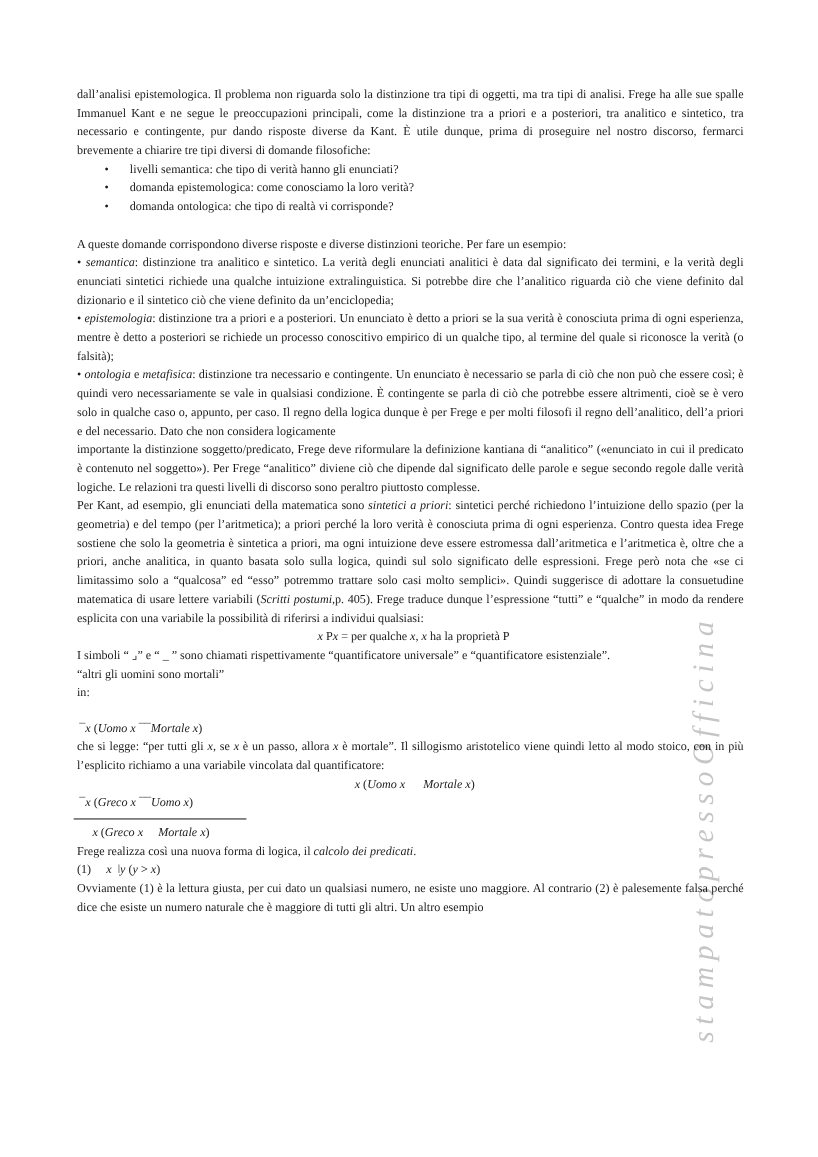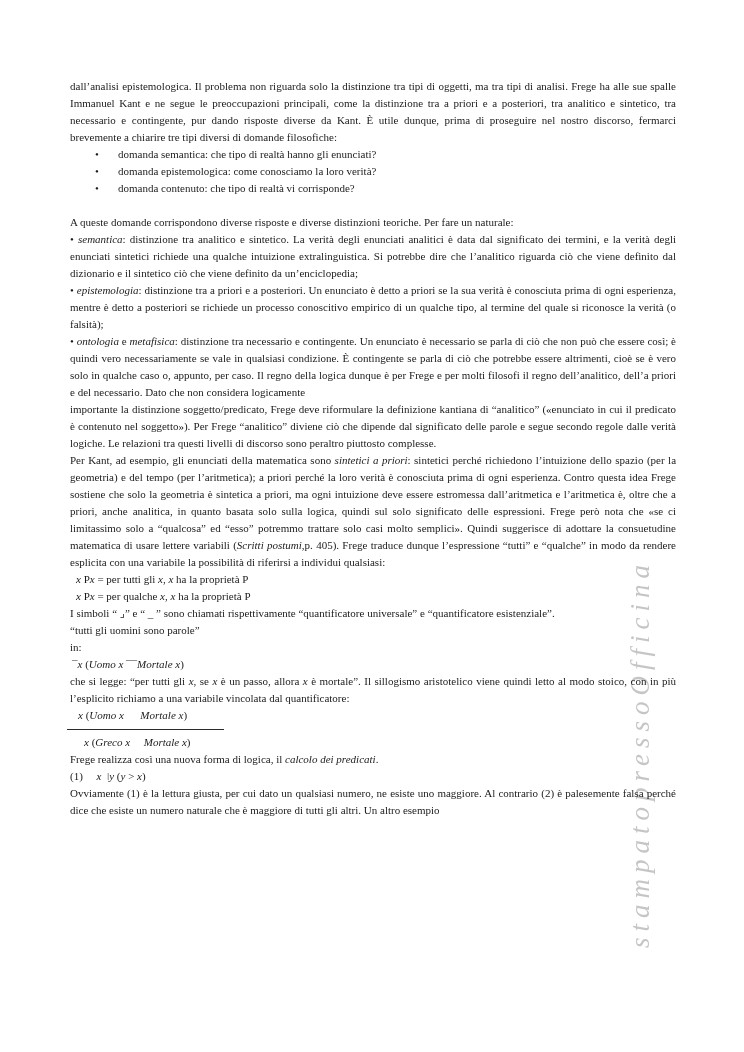--- a/index.html
+++ b/index.html
@@ -72,44 +72,44 @@
 </style>
 </head>
 <body>
 
 <div class="page">
   <div class="watermark">stampatopressoOfficina</div>
   <div class="content">
       <div class="block p"><span>dall’analisi epistemologica. Il problema non riguarda solo la distinzione tra tipi di oggetti, ma tra tipi di analisi. Frege ha alle sue spalle Immanuel Kant e ne segue le preoccupazioni principali, come la distinzione tra a priori e a posteriori, tra analitico e sintetico, tra necessario e contingente, pur dando risposte diverse da Kant. È utile dunque, prima di proseguire nel nostro discorso, fermarci brevemente a chiarire tre tipi diversi di domande filosofiche:</span></div>
       <div class="block bullet">
         <span class="bullet-marker">•</span>
-        <span class="bullet-text"><span>domanda semantica: che tipo di realtà hanno gli enunciati?</span></span>
+        <span class="bullet-text"><span>livelli semantica: che tipo di verità hanno gli enunciati?</span></span>
       </div>
       <div class="block bullet">
         <span class="bullet-marker">•</span>
         <span class="bullet-text"><span>domanda epistemologica: come conosciamo la loro verità?</span></span>
       </div>
       <div class="block bullet">
         <span class="bullet-marker">•</span>
-        <span class="bullet-text"><span>domanda contenuto: che tipo di realtà vi corrisponde?</span></span>
+        <span class="bullet-text"><span>domanda ontologica: che tipo di realtà vi corrisponde?</span></span>
       </div>
       <div class="gap"></div>
-      <div class="block p"><span>A queste domande corrispondono diverse risposte e diverse distinzioni teoriche. Per fare un naturale:</span></div>
+      <div class="block p"><span>A queste domande corrispondono diverse risposte e diverse distinzioni teoriche. Per fare un esempio:</span></div>
       <div class="block p"><span>• </span><em>semantica</em><span>: distinzione tra analitico e sintetico. La verità degli enunciati analitici è data dal significato dei termini, e la verità degli enunciati sintetici richiede una qualche intuizione extralinguistica. Si potrebbe dire che l’analitico riguarda ciò che viene definito dal dizionario e il sintetico ciò che viene definito da un’enciclopedia;</span></div>
       <div class="block p"><span>• </span><em>epistemologia</em><span>: distinzione tra a priori e a posteriori. Un enunciato è detto a priori se la sua verità è conosciuta prima di ogni esperienza, mentre è detto a posteriori se richiede un processo conoscitivo empirico di un qualche tipo, al termine del quale si riconosce la verità (o falsità);</span></div>
       <div class="block p"><span>• </span><em>ontologia</em><span> e </span><em>metafisica</em><span>: distinzione tra necessario e contingente. Un enunciato è necessario se parla di ciò che non può che essere così; è quindi vero necessariamente se vale in qualsiasi condizione. È contingente se parla di ciò che potrebbe essere altrimenti, cioè se è vero solo in qualche caso o, appunto, per caso. Il regno della logica dunque è per Frege e per molti filosofi il regno dell’analitico, dell’a priori e del necessario. Dato che non considera logicamente</span></div>
       <div class="block p"><span>importante la distinzione soggetto/predicato, Frege deve riformulare la definizione kantiana di “analitico” («enunciato in cui il predicato è contenuto nel soggetto»). Per Frege “analitico” diviene ciò che dipende dal significato delle parole e segue secondo regole dalle verità logiche. Le relazioni tra questi livelli di discorso sono peraltro piuttosto complesse.</span></div>
       <div class="block p"><span>Per Kant, ad esempio, gli enunciati della matematica sono </span><em>sintetici a priori</em><span>: sintetici perché richiedono l’intuizione dello spazio (per la geometria) e del tempo (per l’aritmetica); a priori perché la loro verità è conosciuta prima di ogni esperienza. Contro questa idea Frege sostiene che solo la geometria è sintetica a priori, ma ogni intuizione deve essere estromessa dall’aritmetica e l’aritmetica è, oltre che a priori, anche analitica, in quanto basata solo sulla logica, quindi sul solo significato delle espressioni. Frege però nota che «se ci limitassimo solo a “qualcosa” ed “esso” potremmo trattare solo casi molto semplici». Quindi suggerisce di adottare la consuetudine matematica di usare lettere variabili (</span><em>Scritti postumi</em><span>,p. 405). Frege traduce dunque l’espressione “tutti” e “qualche” in modo da rendere esplicita con una variabile la possibilità di riferirsi a individui qualsiasi:</span></div>
-      <div class="block formula" style="padding-left: 6px;"><em>x</em><span> P</span><em>x</em><span> = per tutti gli </span><em>x</em><span>, </span><em>x</em><span> ha la proprietà P</span></div>
-      <div class="block formula" style="padding-left: 6px;"><em>x</em><span> P</span><em>x</em><span> = per qualche </span><em>x</em><span>, </span><em>x</em><span> ha la proprietà P</span></div>
+      <div class="block formula" style="padding-left: 6px; text-align: center;"><em>x</em><span> P</span><em>x</em><span> = per qualche </span><em>x</em><span>, </span><em>x</em><span> ha la proprietà P</span></div>
       <div class="block p"><span>I simboli “ ⌟” e “ _ ” sono chiamati rispettivamente “quantificatore universale” e “quantificatore esistenziale”.</span></div>
-      <div class="block p"><span>“tutti gli uomini sono parole”</span></div>
+      <div class="block p"><span>“altri gli uomini sono mortali”</span></div>
       <div class="block p"><span>in:</span></div>
-      <div class="block formula" style="padding-left: 2px;"><span>¯</span><em>x</em><span> (</span><em>Uomo x</em><span> ¯¯</span><em>Mortale x</em><span>)</span></div>
+      <div class="block formula" style="padding-left: 2px; margin-top: 15px;"><span>¯</span><em>x</em><span> (</span><em>Uomo x</em><span> ¯¯</span><em>Mortale x</em><span>)</span></div>
       <div class="block p"><span>che si legge: “per tutti gli </span><em>x</em><span>, se </span><em>x</em><span> è un passo, allora </span><em>x</em><span> è mortale”. Il sillogismo aristotelico viene quindi letto al modo stoico, con in più l’esplicito richiamo a una variabile vincolata dal quantificatore:</span></div>
-      <div class="block formula" style="padding-left: 8px;"><em>x</em><span> (</span><em>Uomo x</em><span>      </span><em>Mortale x</em><span>)</span></div>
+      <div class="block formula" style="padding-left: 8px; text-align: center;"><em>x</em><span> (</span><em>Uomo x</em><span>      </span><em>Mortale x</em><span>)</span></div>
+      <div class="block formula" style="padding-left: 2px;"><span>¯</span><em>x</em><span> (</span><em>Greco x</em><span> ¯¯</span><em>Uomo x</em><span>)</span></div>
       <div class="inference-rule"></div>
       <div class="block formula" style="padding-left: 14px;"><em>x</em><span> (</span><em>Greco x</em><span>     </span><em>Mortale x</em><span>)</span></div>
       <div class="block p"><span>Frege realizza così una nuova forma di logica, il </span><em>calcolo dei predicati</em><span>.</span></div>
       <div class="block formula"><span>(1)     </span><em>x</em><span>  ǀ</span><em>y</em><span> (</span><em>y</em><span> &gt; </span><em>x</em><span>)</span></div>
       <div class="block p"><span>Ovviamente (1) è la lettura giusta, per cui dato un qualsiasi numero, ne esiste uno maggiore. Al contrario (2) è palesemente falsa perché dice che esiste un numero naturale che è maggiore di tutti gli altri. Un altro esempio</span></div>
     </div>
 </div>
 
 </body></html>

